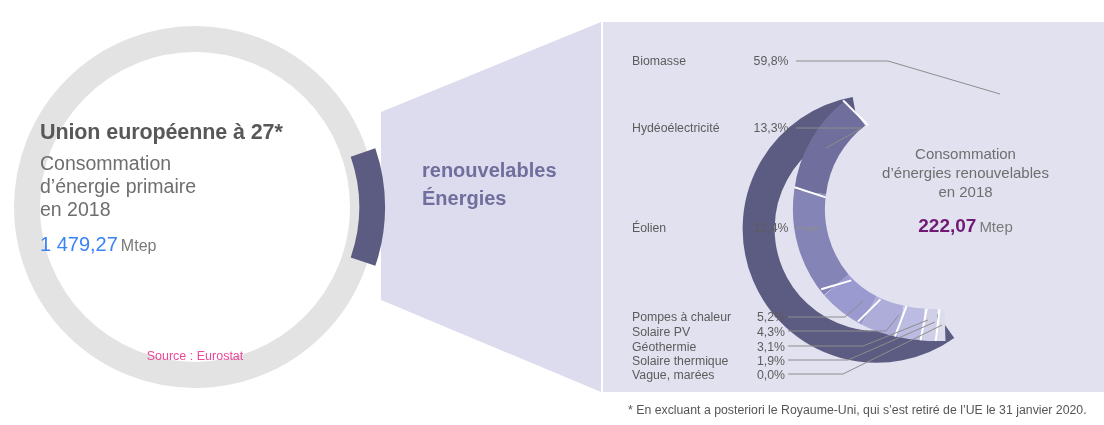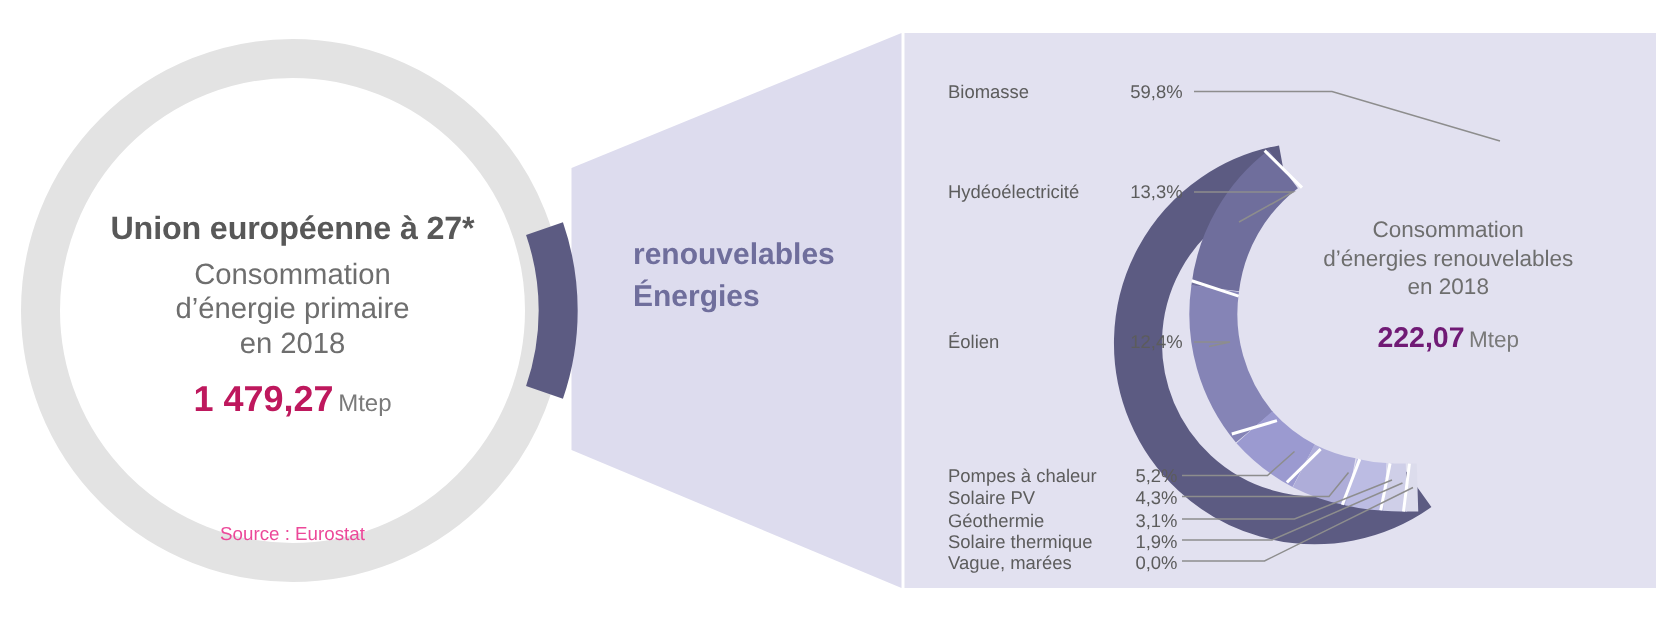--- a/index.html
+++ b/index.html
@@ -24,46 +24,45 @@
     position: absolute;
     left: 0; top: 0;
     width: 1104px;
     height: 425px;
   }
 
   
   .left-text {
     position: absolute;
     left: 40px;
-    top: 140px;
+    top: 120px;
     width: 310px;
-    text-align: center;
     line-height: 1.18;
   }
   .left-title {
     font-size: 21.5px;
     font-weight: bold;
     color: #585858;
     letter-spacing: -0.1px;
     margin-bottom: 7px;
     white-space: nowrap;
   }
   .left-sub {
     font-size: 19.5px;
     color: #6e6e6e;
     font-weight: normal;
   }
   .left-value-row {
     margin-top: 12px;
     white-space: nowrap;
   }
   .left-value {
-    font-size: 24px;
-    font-weight: bold;
-    color: #be185d;
+    font-size: 20px;
+    font-weight: normal;
+    color: #3b82f6;
   }
   .left-unit {
     font-size: 16px;
     color: #7a7a7a;
     margin-left: 3px;
   }
   .source-note {
     position: absolute;
     left: 40px;
     top: 349px;
@@ -272,14 +271,15 @@
 
   <div class="right-center">
     <div class="right-center-sub">Consommation</div>
     <div class="right-center-sub">d’énergies renouvelables</div>
     <div class="right-center-sub">en 2018</div>
     <div class="right-value-row">
       <span class="right-value">222,07</span><span class="right-unit">Mtep</span>
     </div>
   </div>
 
+  <div class="footnote">* En excluant a posteriori le Royaume-Uni, qui s’est retiré de l’UE le 31 janvier 2020.</div>
 
 </div>
 
 </body></html>

